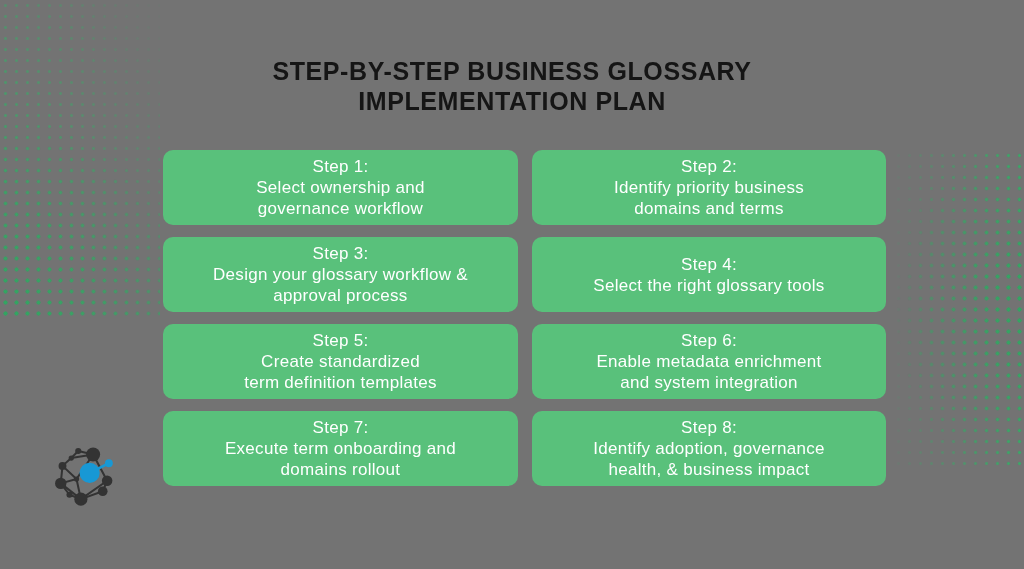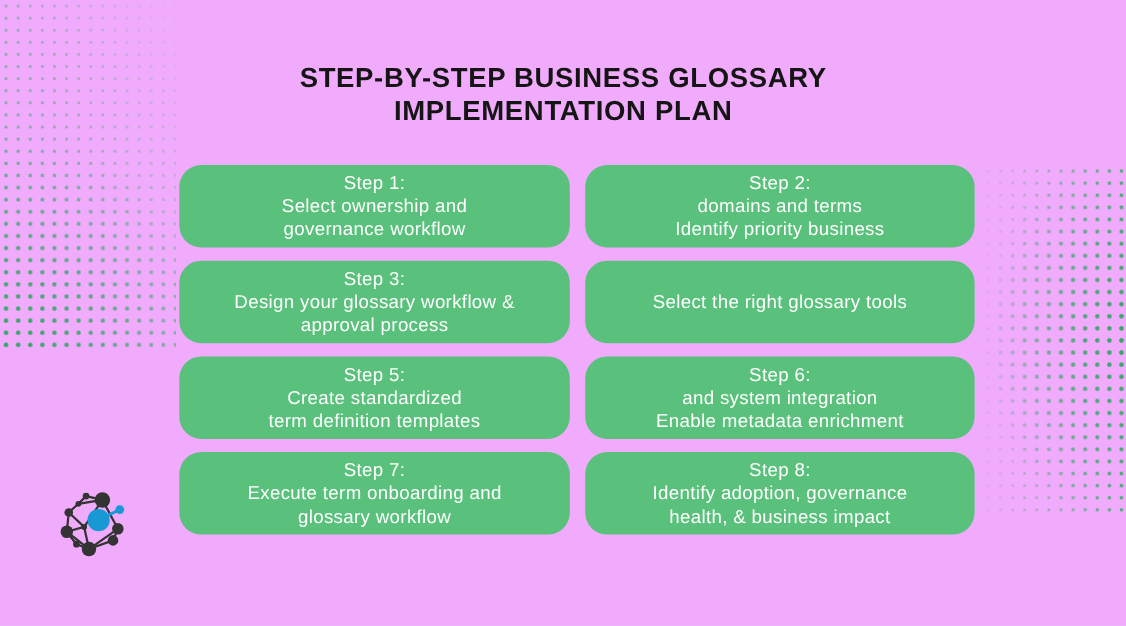--- a/index.html
+++ b/index.html
@@ -3,21 +3,21 @@
 <meta charset="utf-8">
 <style>
   * { margin: 0; padding: 0; box-sizing: border-box; }
   html, body { width: 1024px; height: 569px; overflow: hidden; }
   body { font-family: "Liberation Sans", sans-serif; }
 
   .canvas {
     position: relative;
     width: 1024px;
     height: 569px;
-    background: #f0abfc;
+    background: #737373;
     overflow: hidden;
   }
 
   
   .dots {
     position: absolute;
     background-image: radial-gradient(circle, rgba(56,173,104,0.95) 1.15px, rgba(56,173,104,0) 1.7px);
     background-size: 11px 11px;
     pointer-events: none;
   }
@@ -64,21 +64,21 @@
     left: 163px; top: 150px;
     width: 723px;
     display: grid;
     grid-template-columns: 355px 354px;
     grid-auto-rows: 75px;
     column-gap: 14px;
     row-gap: 12px;
   }
   .card {
     background: #59c17b;
-    border-radius: 20px;
+    border-radius: 10px;
     color: #ffffff;
     display: flex;
     flex-direction: column;
     align-items: center;
     justify-content: center;
     text-align: center;
     font-size: 17px;
     line-height: 21px;
     letter-spacing: 0.3px;
     padding: 4px 10px;
@@ -108,46 +108,47 @@
   </h1>
 
   <div class="grid">
     <div class="card">
       <div>Step 1:</div>
       <div>Select ownership and</div>
       <div>governance workflow</div>
     </div>
     <div class="card">
       <div>Step 2:</div>
+      <div>Identify priority business</div>
       <div>domains and terms</div>
-      <div>Identify priority business</div>
     </div>
     <div class="card">
       <div>Step 3:</div>
       <div>Design your glossary workflow &amp;</div>
       <div>approval process</div>
     </div>
     <div class="card">
+      <div>Step 4:</div>
       <div>Select the right glossary tools</div>
       <div></div>
     </div>
     <div class="card">
       <div>Step 5:</div>
       <div>Create standardized</div>
       <div>term definition templates</div>
     </div>
     <div class="card">
       <div>Step 6:</div>
+      <div>Enable metadata enrichment</div>
       <div>and system integration</div>
-      <div>Enable metadata enrichment</div>
     </div>
     <div class="card">
       <div>Step 7:</div>
       <div>Execute term onboarding and</div>
-      <div>glossary workflow</div>
+      <div>domains rollout</div>
     </div>
     <div class="card">
       <div>Step 8:</div>
       <div>Identify adoption, governance</div>
       <div>health, &amp; business impact</div>
     </div>
   </div>
 
   <svg class="logo" viewBox="0 0 80 78" xmlns="http://www.w3.org/2000/svg">
     <g stroke="#333333" stroke-width="2.3" stroke-linecap="round">

